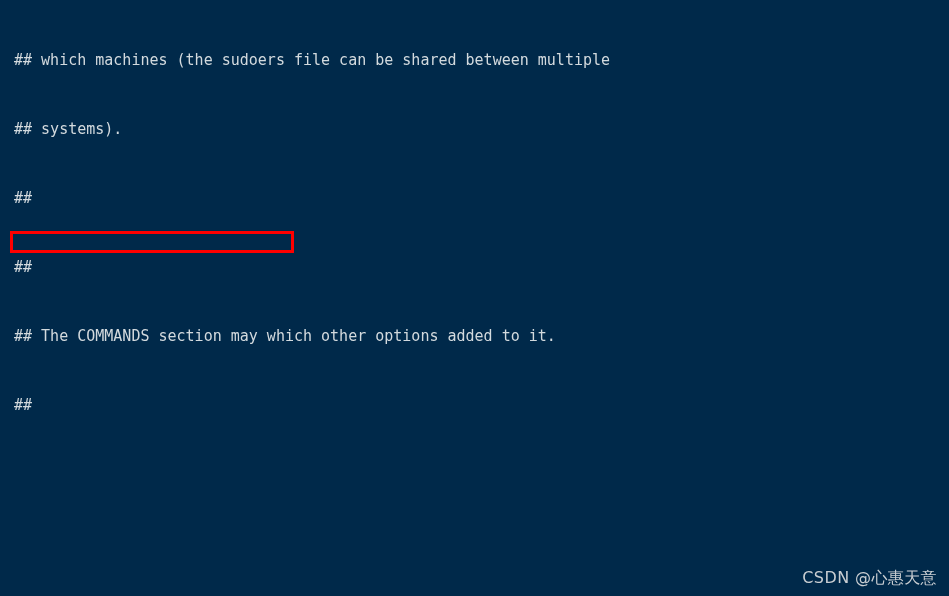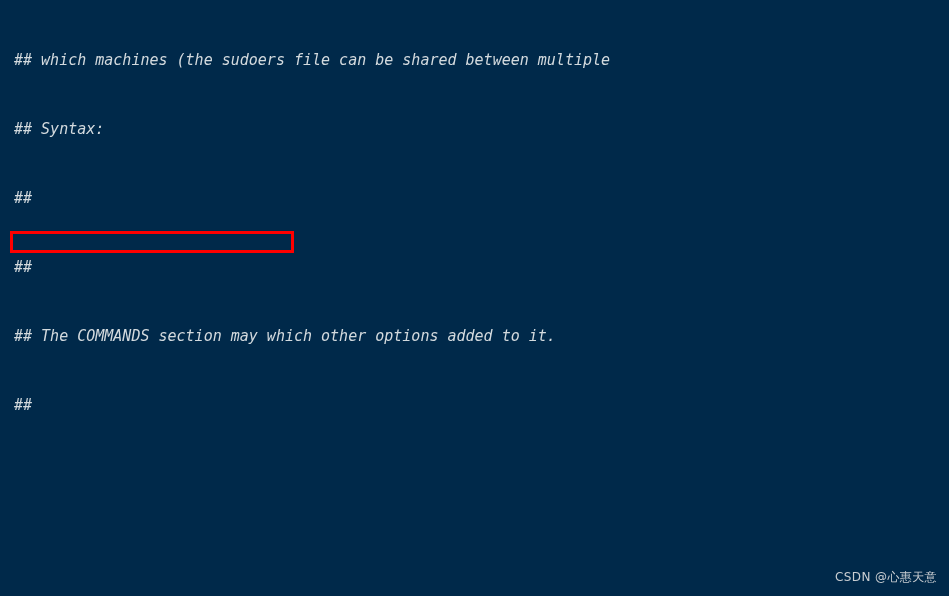--- a/index.html
+++ b/index.html
@@ -23,52 +23,51 @@
     position: absolute;
     left: 14px;
     top: 3px;
     right: 0;
     white-space: pre;
   }
   .line {
     height: 23px;
     white-space: pre;
     letter-spacing: 0px;
-    font-style: italic;
   }
   
   #highlight-box {
     position: absolute;
     left: 10px;
     top: 231px;
     width: 284px;
     height: 22px;
     border: 3px solid #fe0000;
     box-sizing: border-box;
     pointer-events: none;
   }
   #watermark {
     position: absolute;
     right: 12px;
     bottom: 7px;
     font-family: "DejaVu Sans", "Liberation Sans", sans-serif;
-    font-size: 12px;
+    font-size: 16px;
     color: #c9ced2;
     letter-spacing: 0.4px;
     white-space: pre;
   }
 </style>
 </head>
 <body>
 
 <div id="terminal">
 
   <div class="screen">
     <div class="line">## which machines (the sudoers file can be shared between multiple</div>
-    <div class="line">## Syntax:</div>
+    <div class="line">## systems).</div>
     <div class="line">##</div>
     <div class="line">##</div>
     <div class="line">## The COMMANDS section may which other options added to it.</div>
     <div class="line">##</div>
     
     
     
     
     
     

